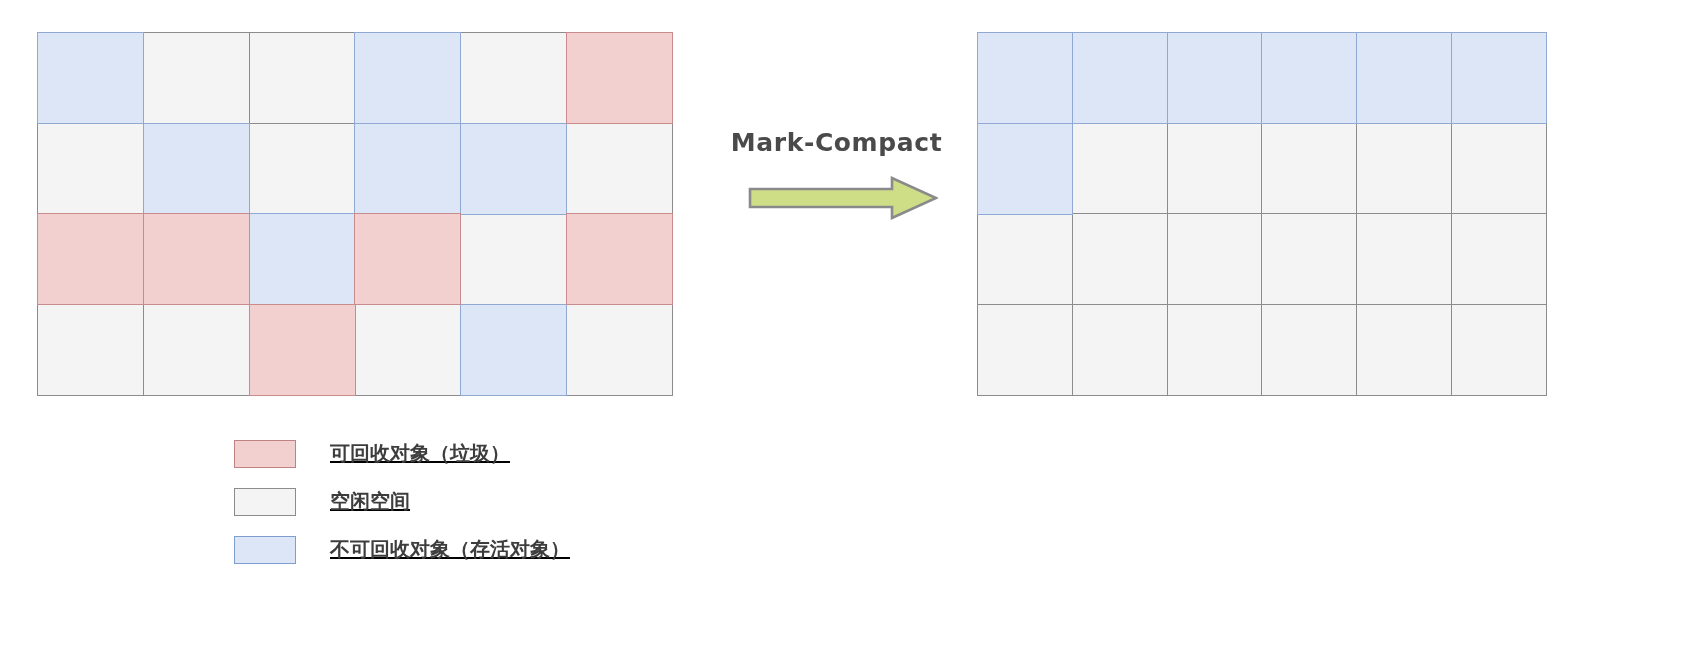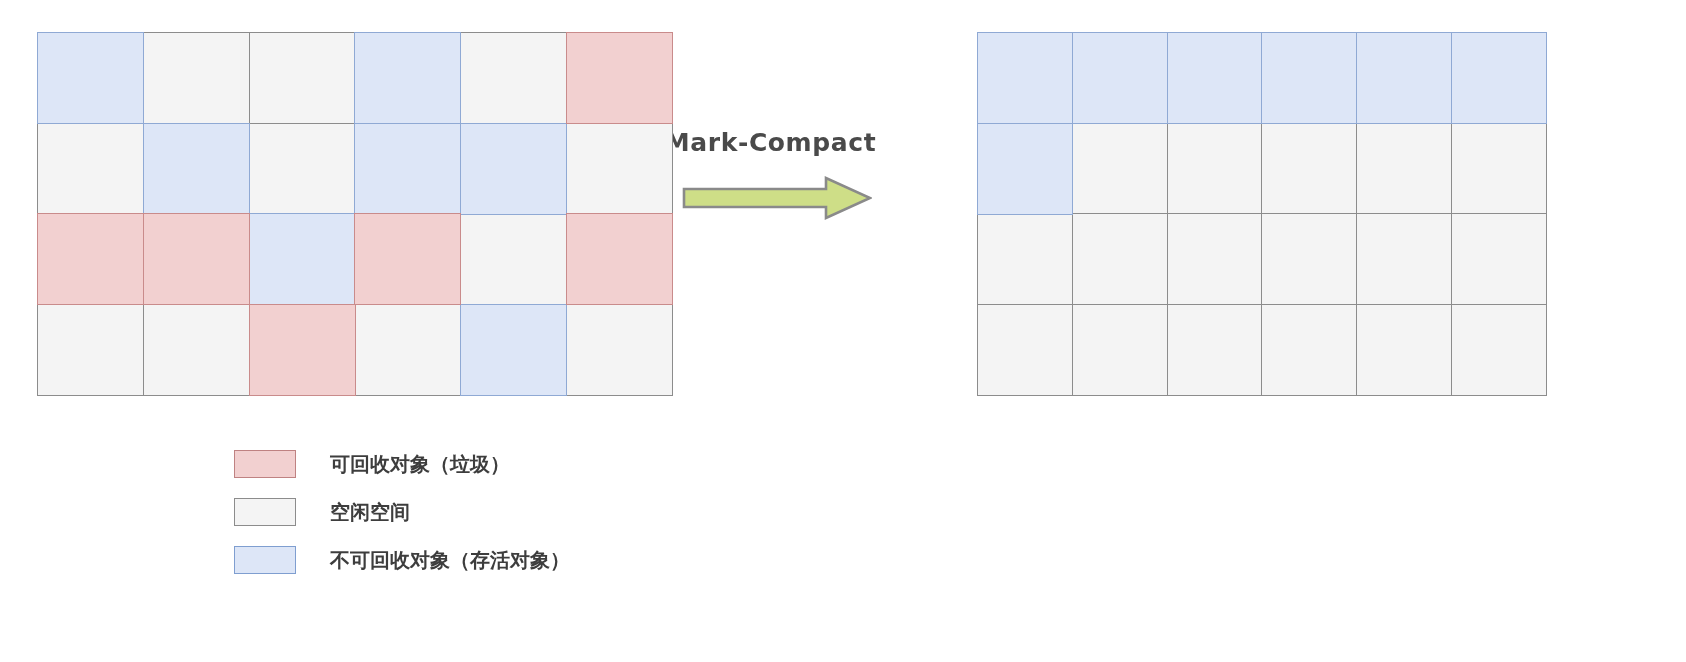--- a/index.html
+++ b/index.html
@@ -55,21 +55,21 @@
   }
   .cell.live {
     background: #dde6f7;
     border-color: #8fa9d4;
     z-index: 2;
   }
 
   
   #transition {
     position: absolute;
-    left: 658px;
+    left: 724px;
     top: 128px;
     width: 290px;
     height: 100px;
   }
   #transition-label {
     position: absolute;
     left: 0;
     top: 0;
     width: 225px;
     text-align: center;
@@ -91,22 +91,22 @@
 
   
   #legend {
     position: absolute;
     left: 234px;
     top: 440px;
     width: 520px;
   }
   .legend-row {
     display: flex;
-    align-items: center;
     height: 48px;
+    text-decoration: underline;
   }
   .swatch {
     width: 62px;
     height: 28px;
     box-sizing: border-box;
     border: 1.6px solid #8c8c8c;
     flex: 0 0 auto;
   }
   .swatch.garbage { background: #f2d0d0; border-color: #bf8282; }
   .swatch.live    { background: #dde6f7; border-color: #7f9ed0; }

